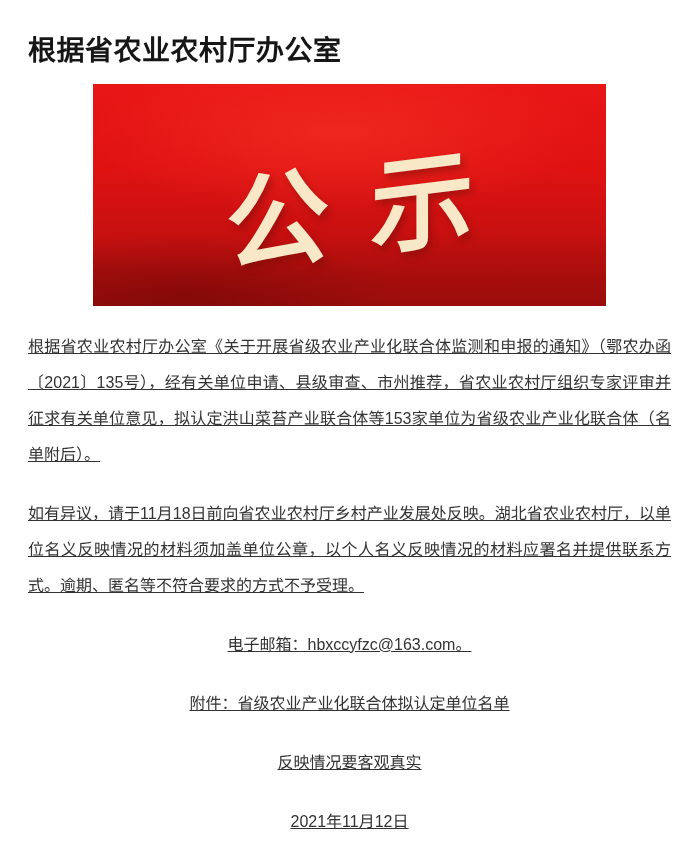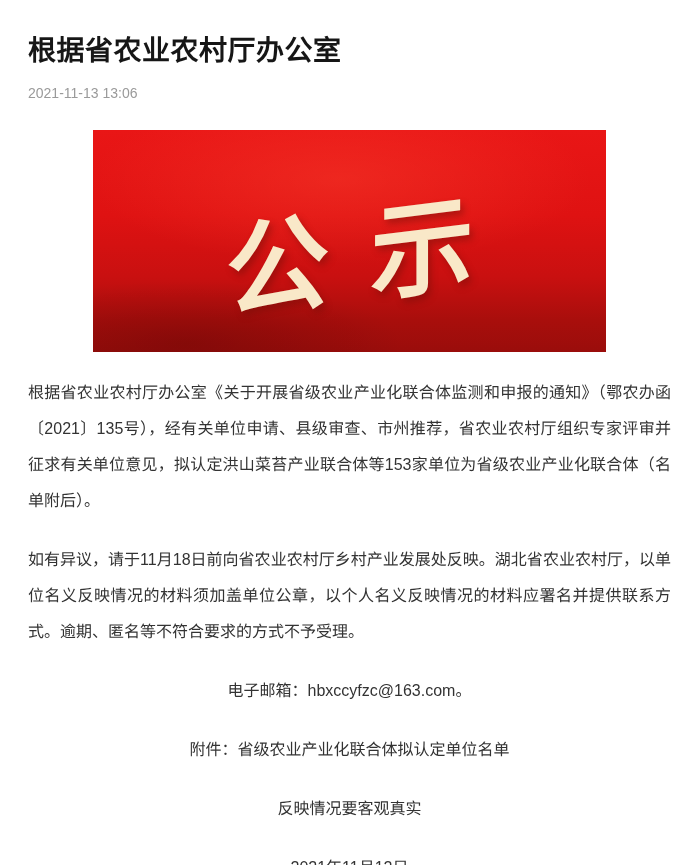--- a/index.html
+++ b/index.html
@@ -58,33 +58,33 @@
     white-space: nowrap;
     user-select: none;
   }
   .article-body p {
     margin: 23px 0;
     font-size: 16px;
     line-height: 36px;
     color: #333333;
     text-align: justify;
     text-justify: inter-ideograph;
+    text-decoration: underline;
   }
   .article-body p.single-line {
     text-align: center;
   }
 </style>
 </head>
 <body>
 
 <div class="page">
 
   <h1 class="article-title">根据省农业农村厅办公室</h1>
 
-  <div class="article-meta">2021-11-13 13:06</div>
 
   <div class="banner">
     <span class="banner-text">公示</span>
   </div>
 
   <div class="article-body">
     <p>根据省农业农村厅办公室《关于开展省级农业产业化联合体监测和申报的通知》（鄂农办函〔2021〕135号），经有关单位申请、县级审查、市州推荐，省农业农村厅组织专家评审并征求有关单位意见，拟认定洪山菜苔产业联合体等153家单位为省级农业产业化联合体（名单附后）。</p>
 
     <p>如有异议，请于11月18日前向省农业农村厅乡村产业发展处反映。湖北省农业农村厅，以单位名义反映情况的材料须加盖单位公章，以个人名义反映情况的材料应署名并提供联系方式。逾期、匿名等不符合要求的方式不予受理。</p>
 

